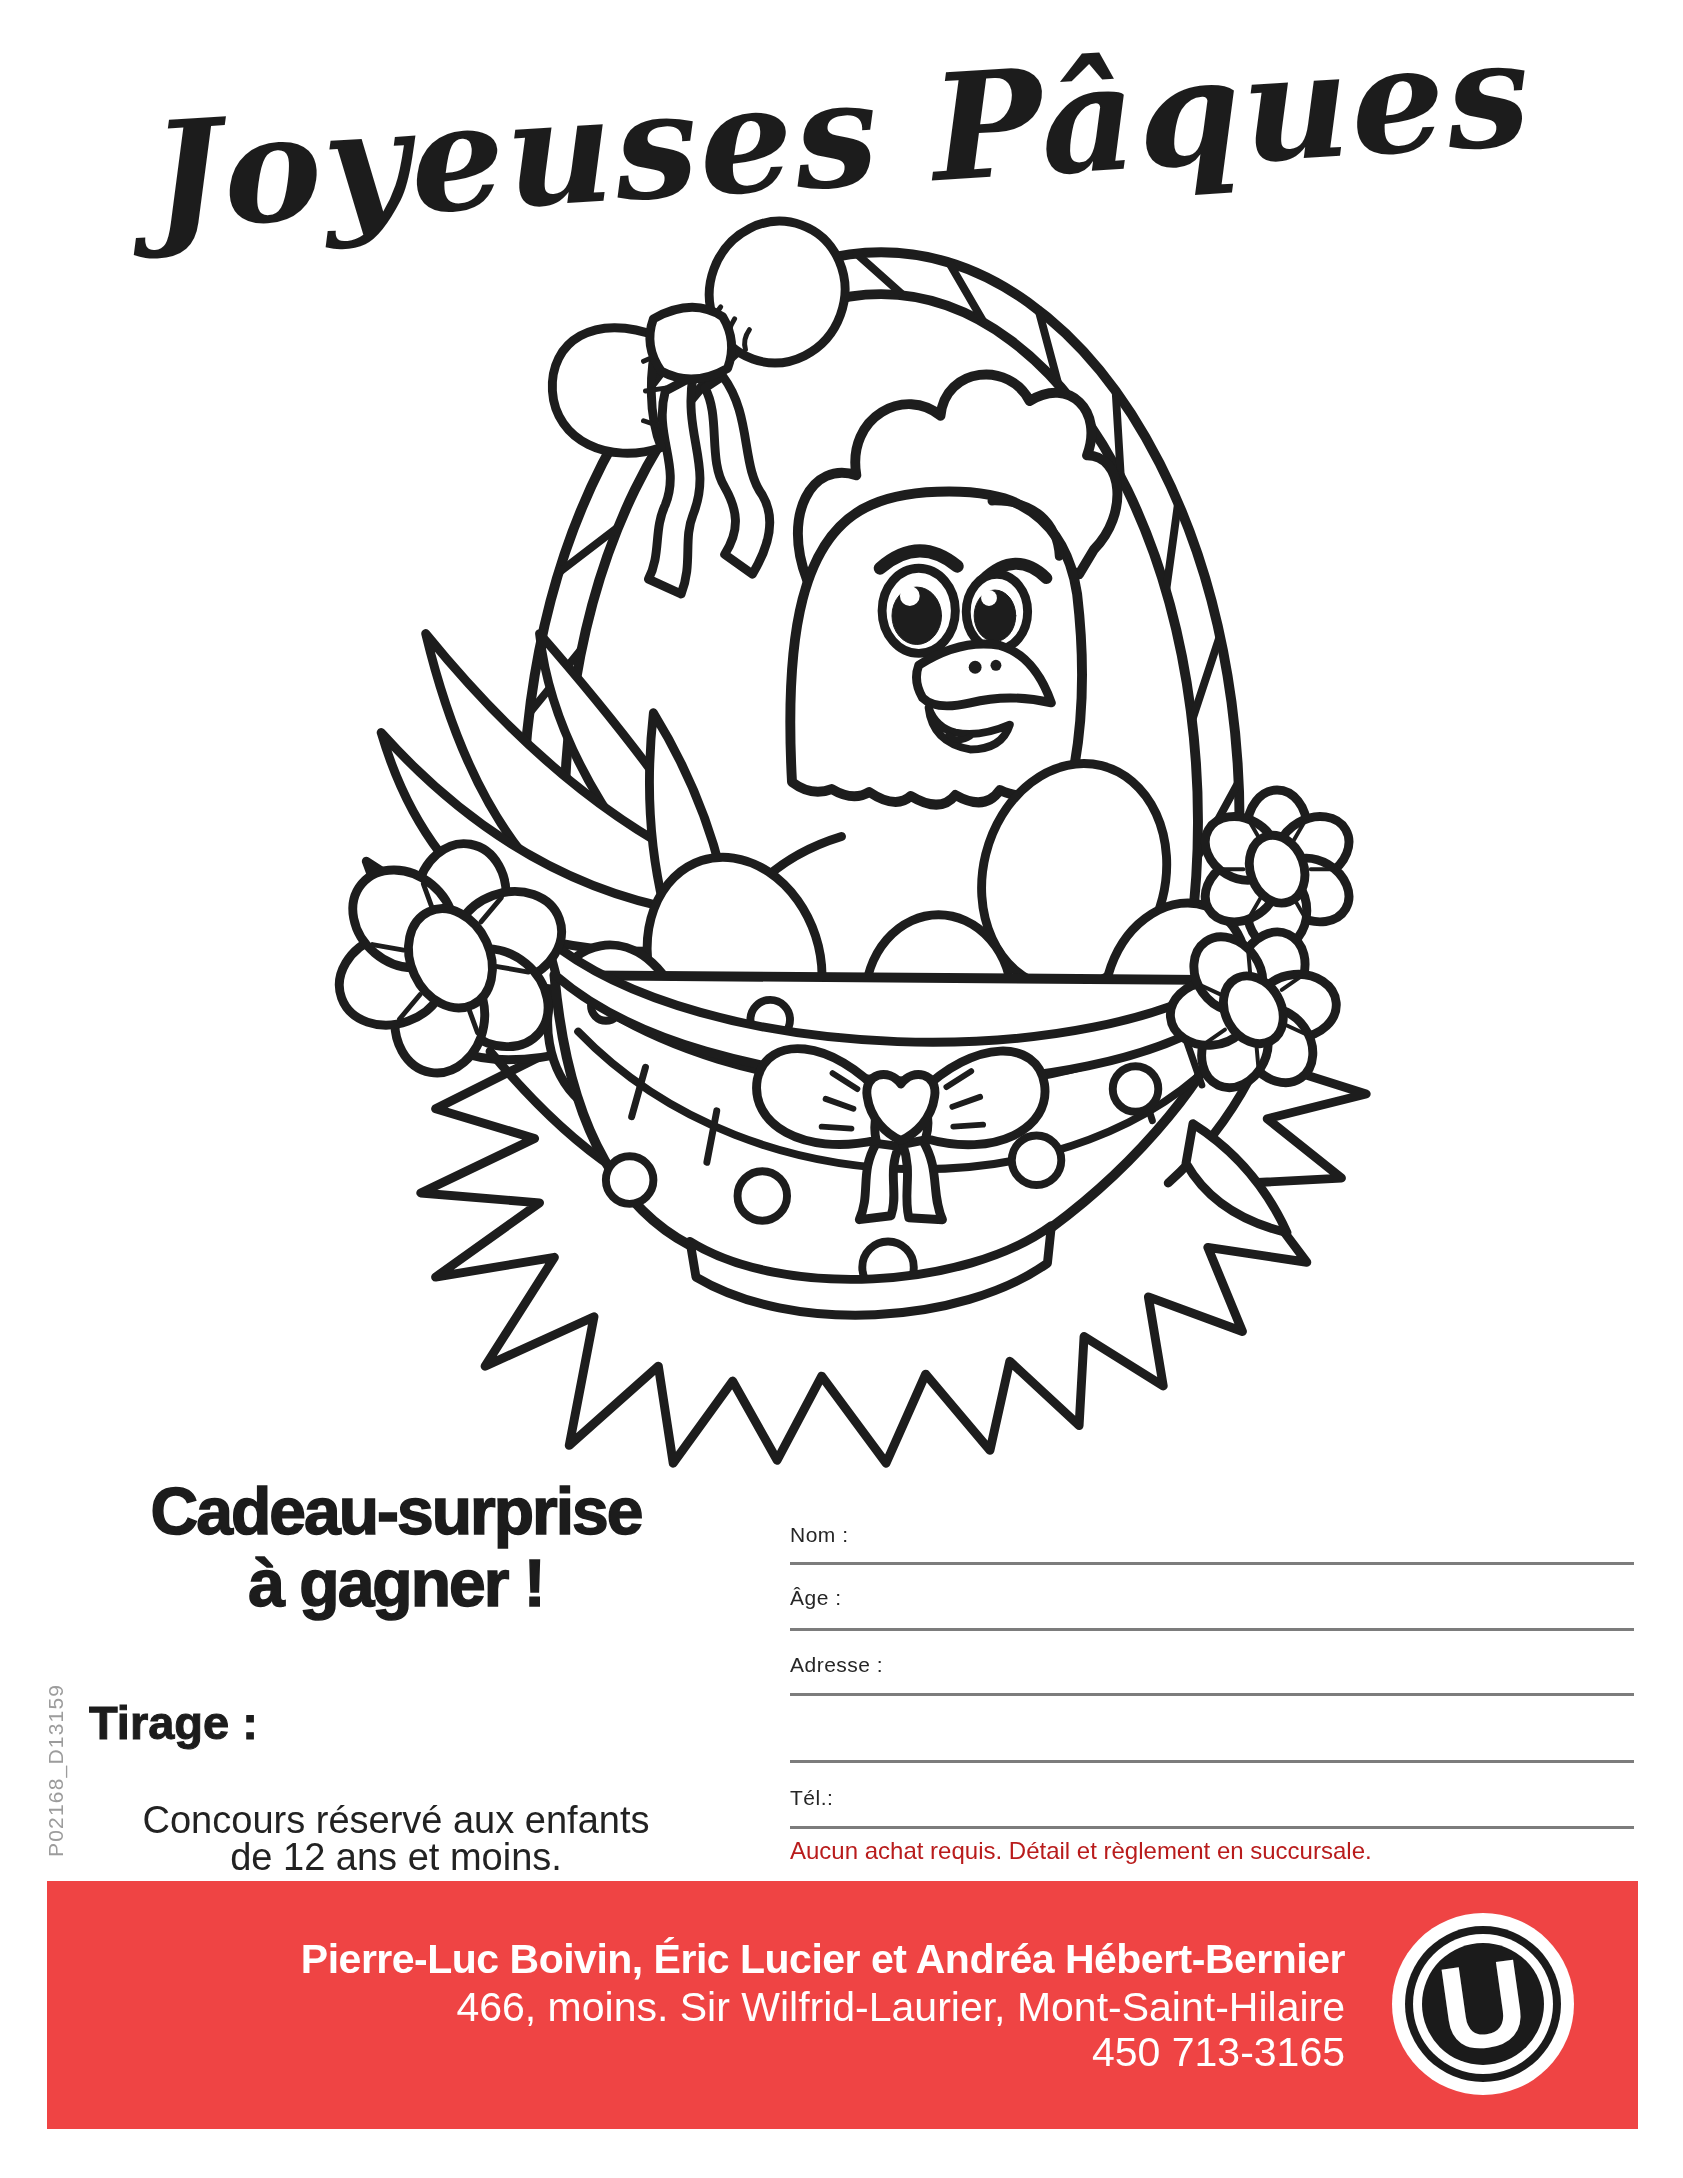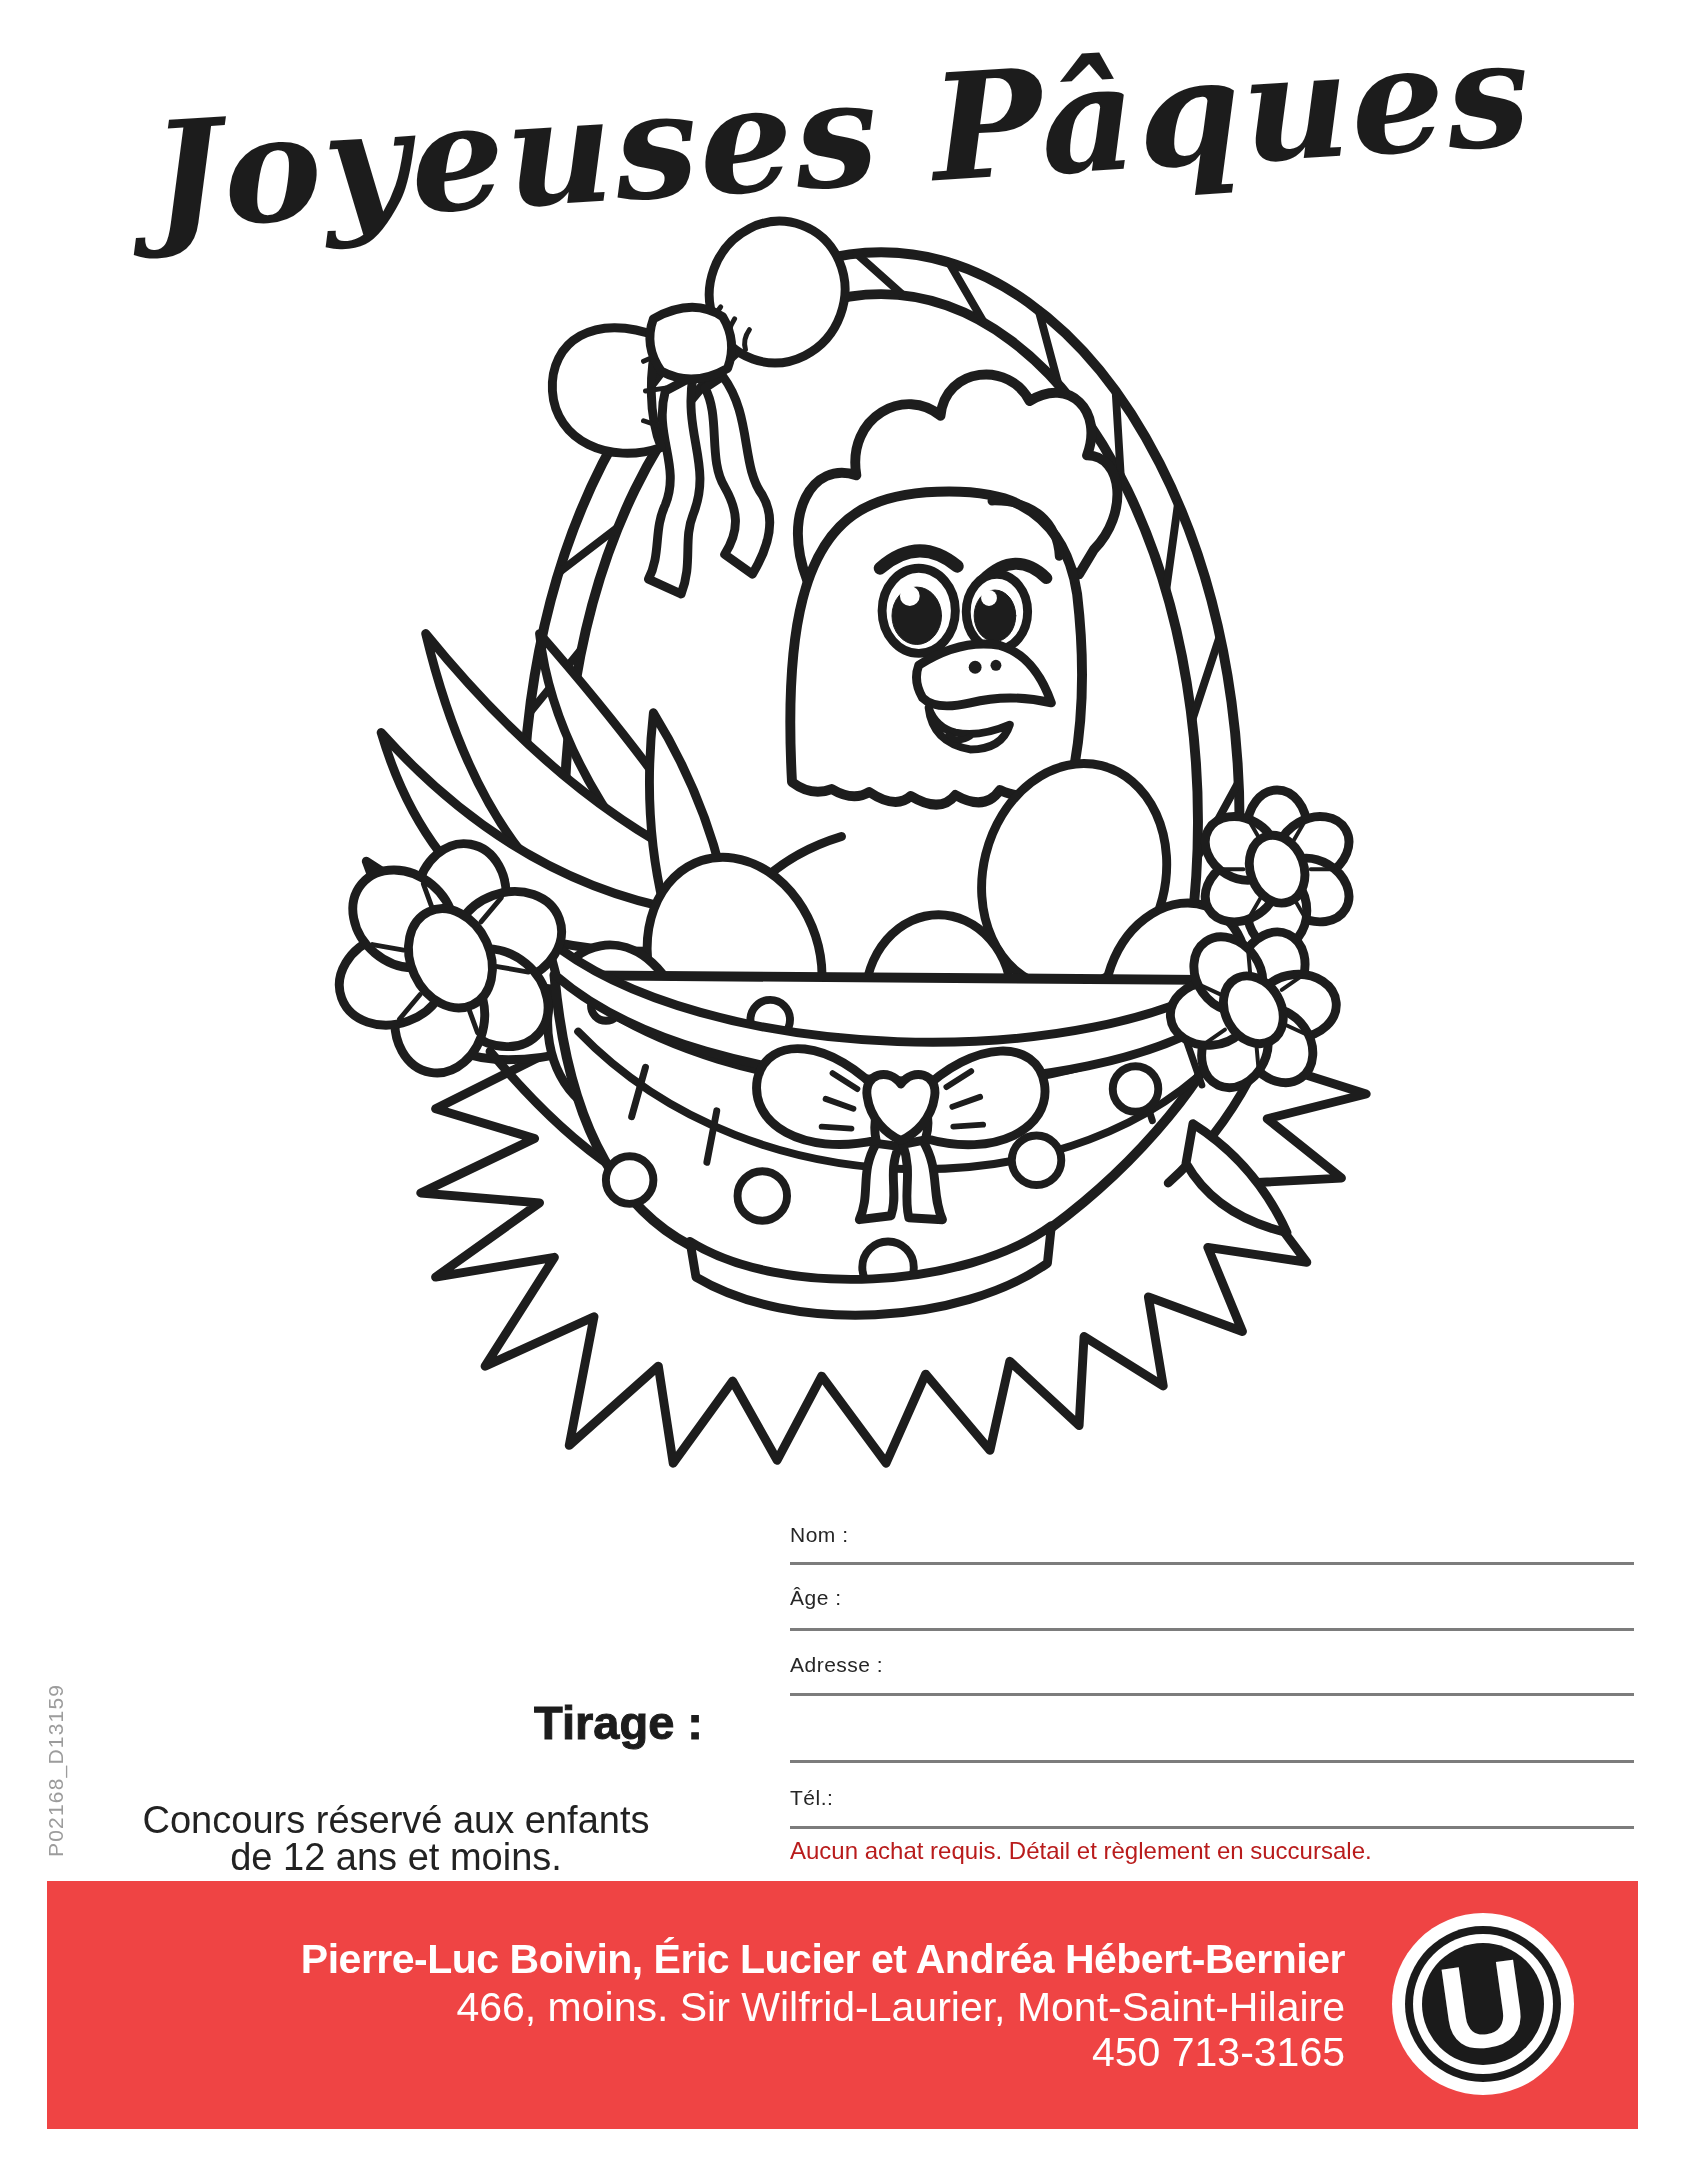--- a/index.html
+++ b/index.html
@@ -8,21 +8,21 @@
   
   .script-title{position:absolute;left:0;top:51px;width:1683px;text-align:center;
         font-family:"DejaVu Serif",serif;font-style:italic;font-weight:bold;
         font-size:147px;line-height:168px;transform:rotate(-3.5deg);letter-spacing:2px;}
   
   .illus{position:absolute;left:0;top:0;width:1683px;height:2178px;}
   
   .promo-head{position:absolute;left:89px;top:1475px;width:614px;text-align:center;
         font-weight:bold;font-size:66px;line-height:72px;letter-spacing:-2px;
         -webkit-text-stroke:1.5px #1c1c1c;}
-  .tirage{position:absolute;left:89px;top:1695px;width:614px;text-align:right;
+  .tirage{position:absolute;left:89px;top:1695px;width:614px;text-align:left;
         font-weight:bold;font-size:47px;-webkit-text-stroke:1px #1c1c1c;}
   .elig{position:absolute;left:89px;top:1802px;width:614px;text-align:center;
         font-size:38px;line-height:37px;color:#222;}
   
   .flabel{position:absolute;font-size:21px;color:#262626;letter-spacing:0.5px;}
   .fline{position:absolute;left:790px;width:844px;height:0;border-top:3px solid #7c7c7c;}
   .disclaimer{position:absolute;left:790px;top:1837px;font-size:24px;color:#b91c1c;}
   
   .vcode{position:absolute;left:44px;top:1857px;transform:rotate(-90deg);transform-origin:0 0;
         font-size:21px;letter-spacing:1.2px;color:#9c9c9c;white-space:nowrap;}
@@ -319,20 +319,24 @@
         </g>
         <g transform="rotate(-30)">
             <ellipse rx="28" ry="36"></ellipse>
           </g>
       </g>
     </g>
   </svg>
 
   <div class="script-title">Joyeuses Pâques</div>
 
+  <div class="promo-head">
+    <div>Cadeau-surprise</div>
+    <div>à gagner !</div>
+  </div>
   <div class="tirage">Tirage :</div>
   <div class="elig">
     <div>Concours réservé aux enfants</div>
     <div>de 12 ans et moins.</div>
   </div>
 
   <div class="flabel" style="left:790px;top:1523px;">Nom :</div>
   <div class="fline" style="top:1562px;"></div>
   <div class="flabel" style="left:790px;top:1586px;">Âge :</div>
   <div class="fline" style="top:1628px;"></div>

